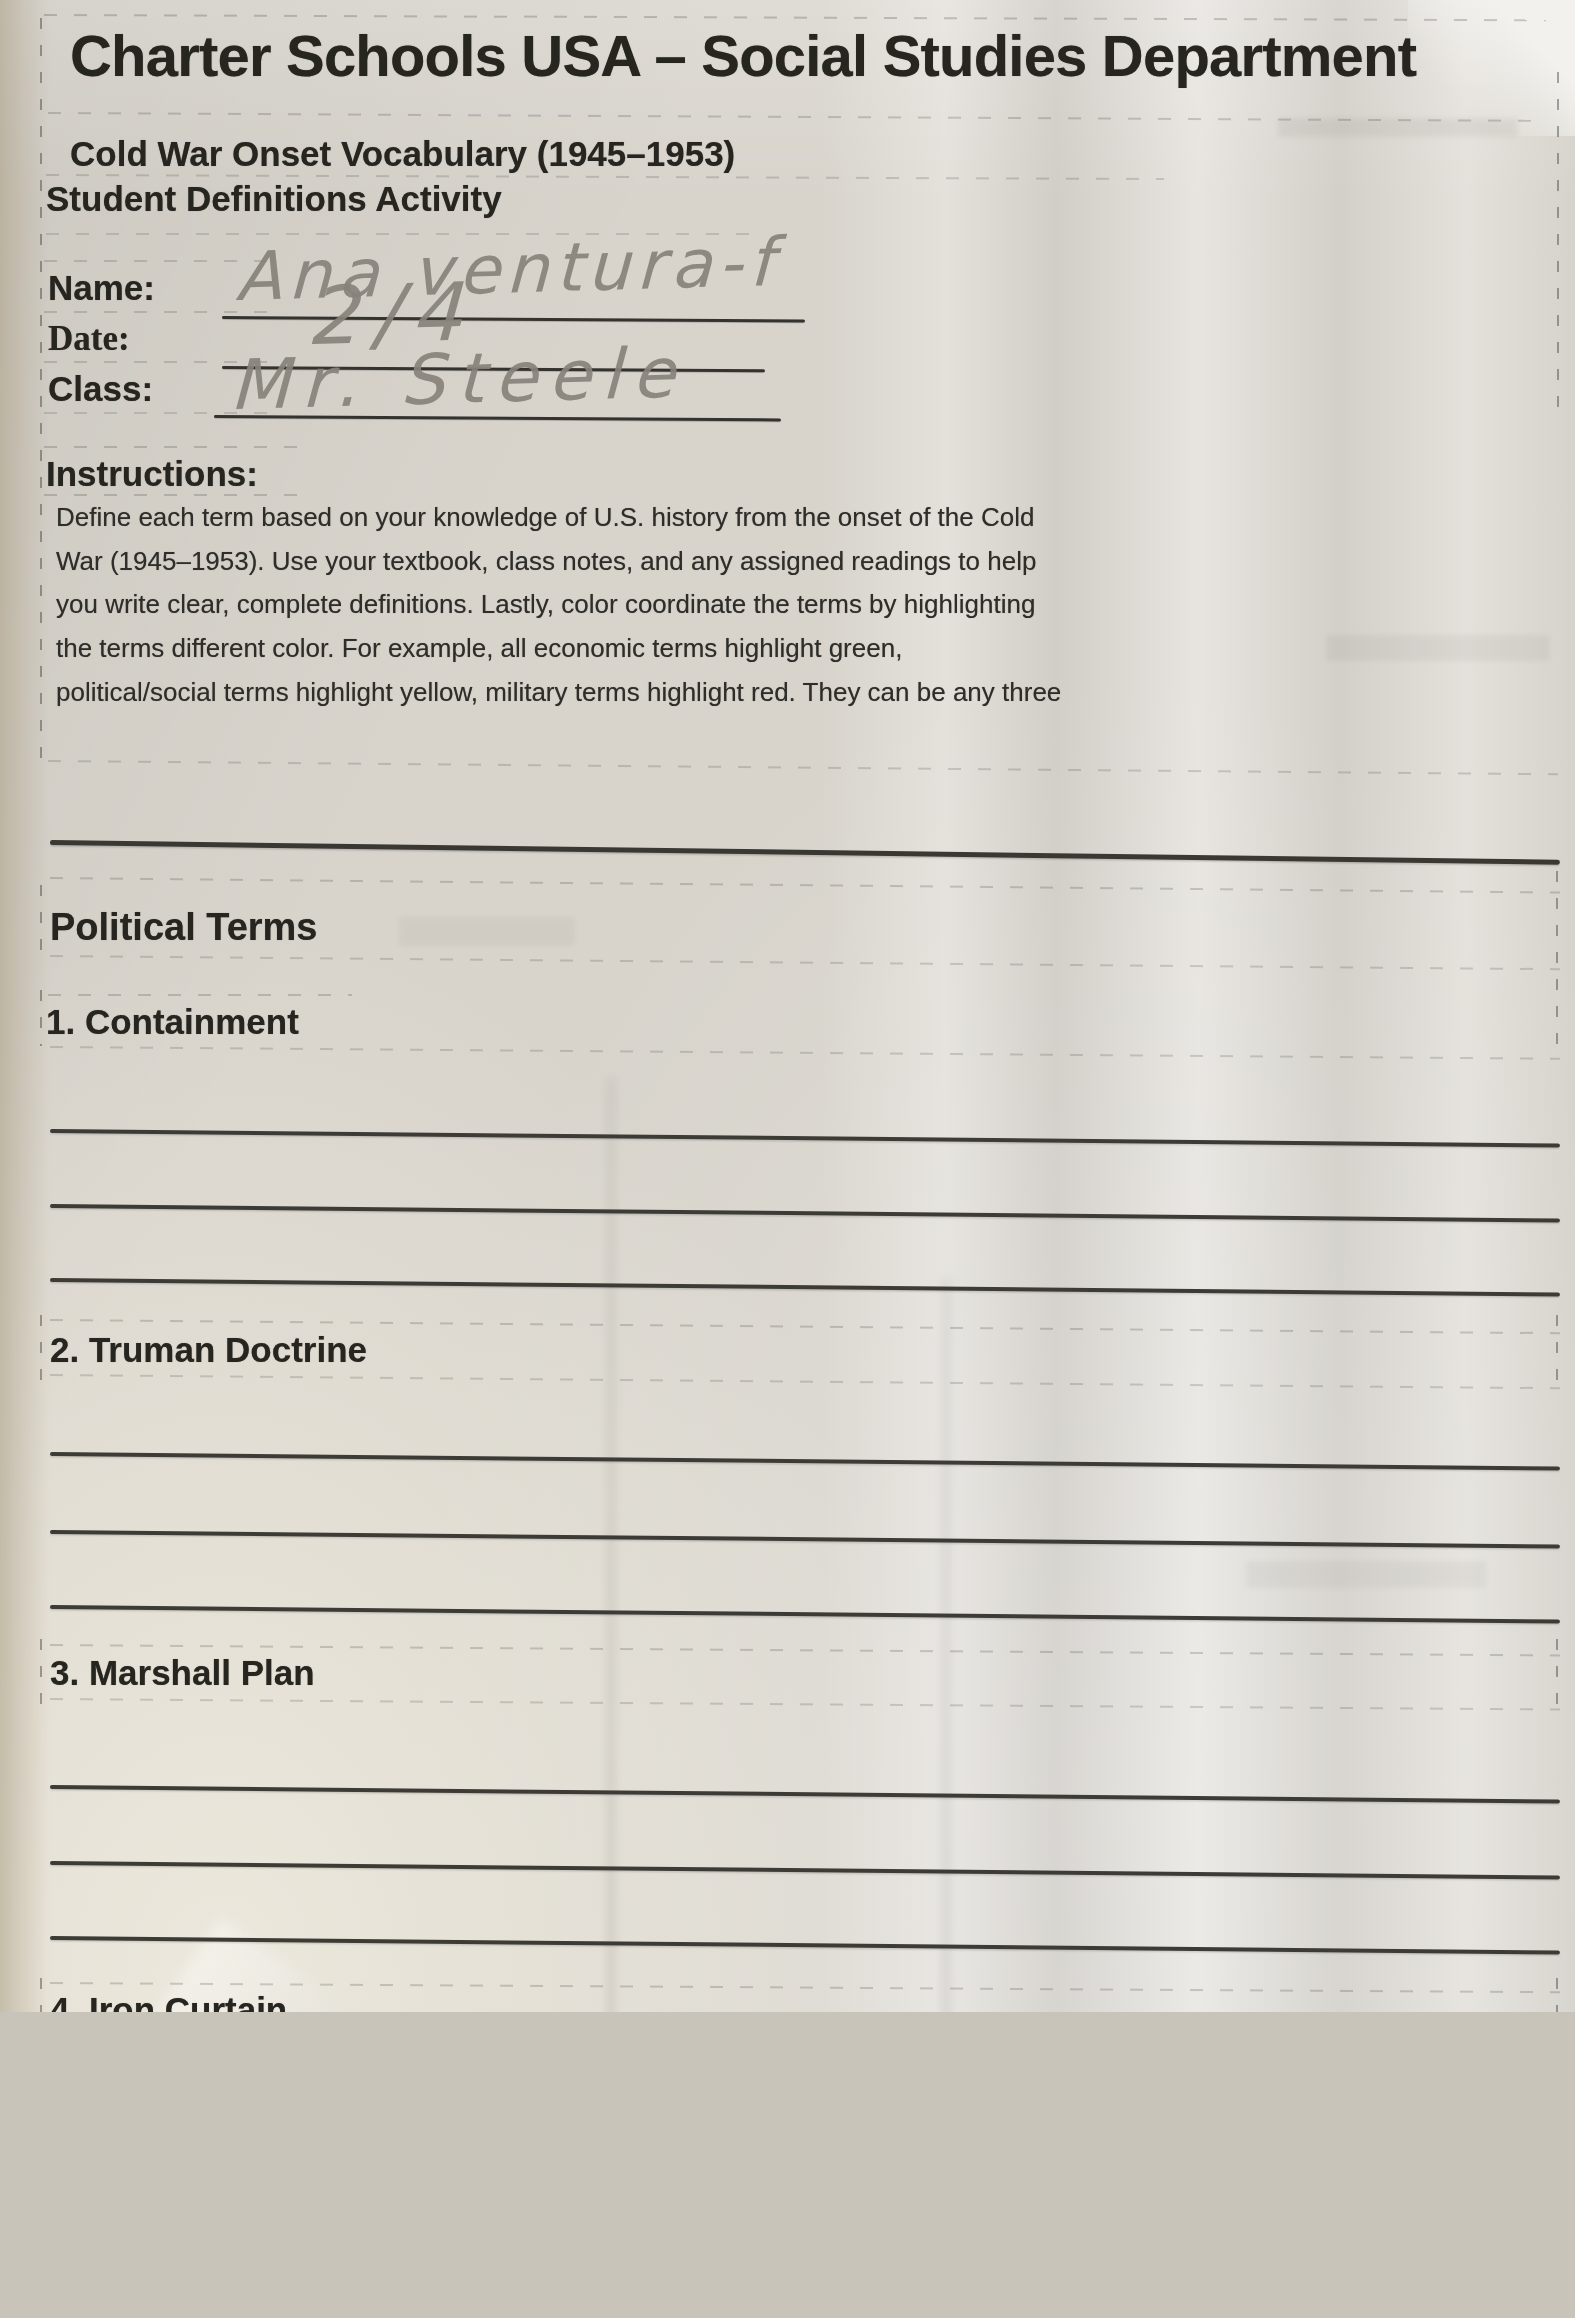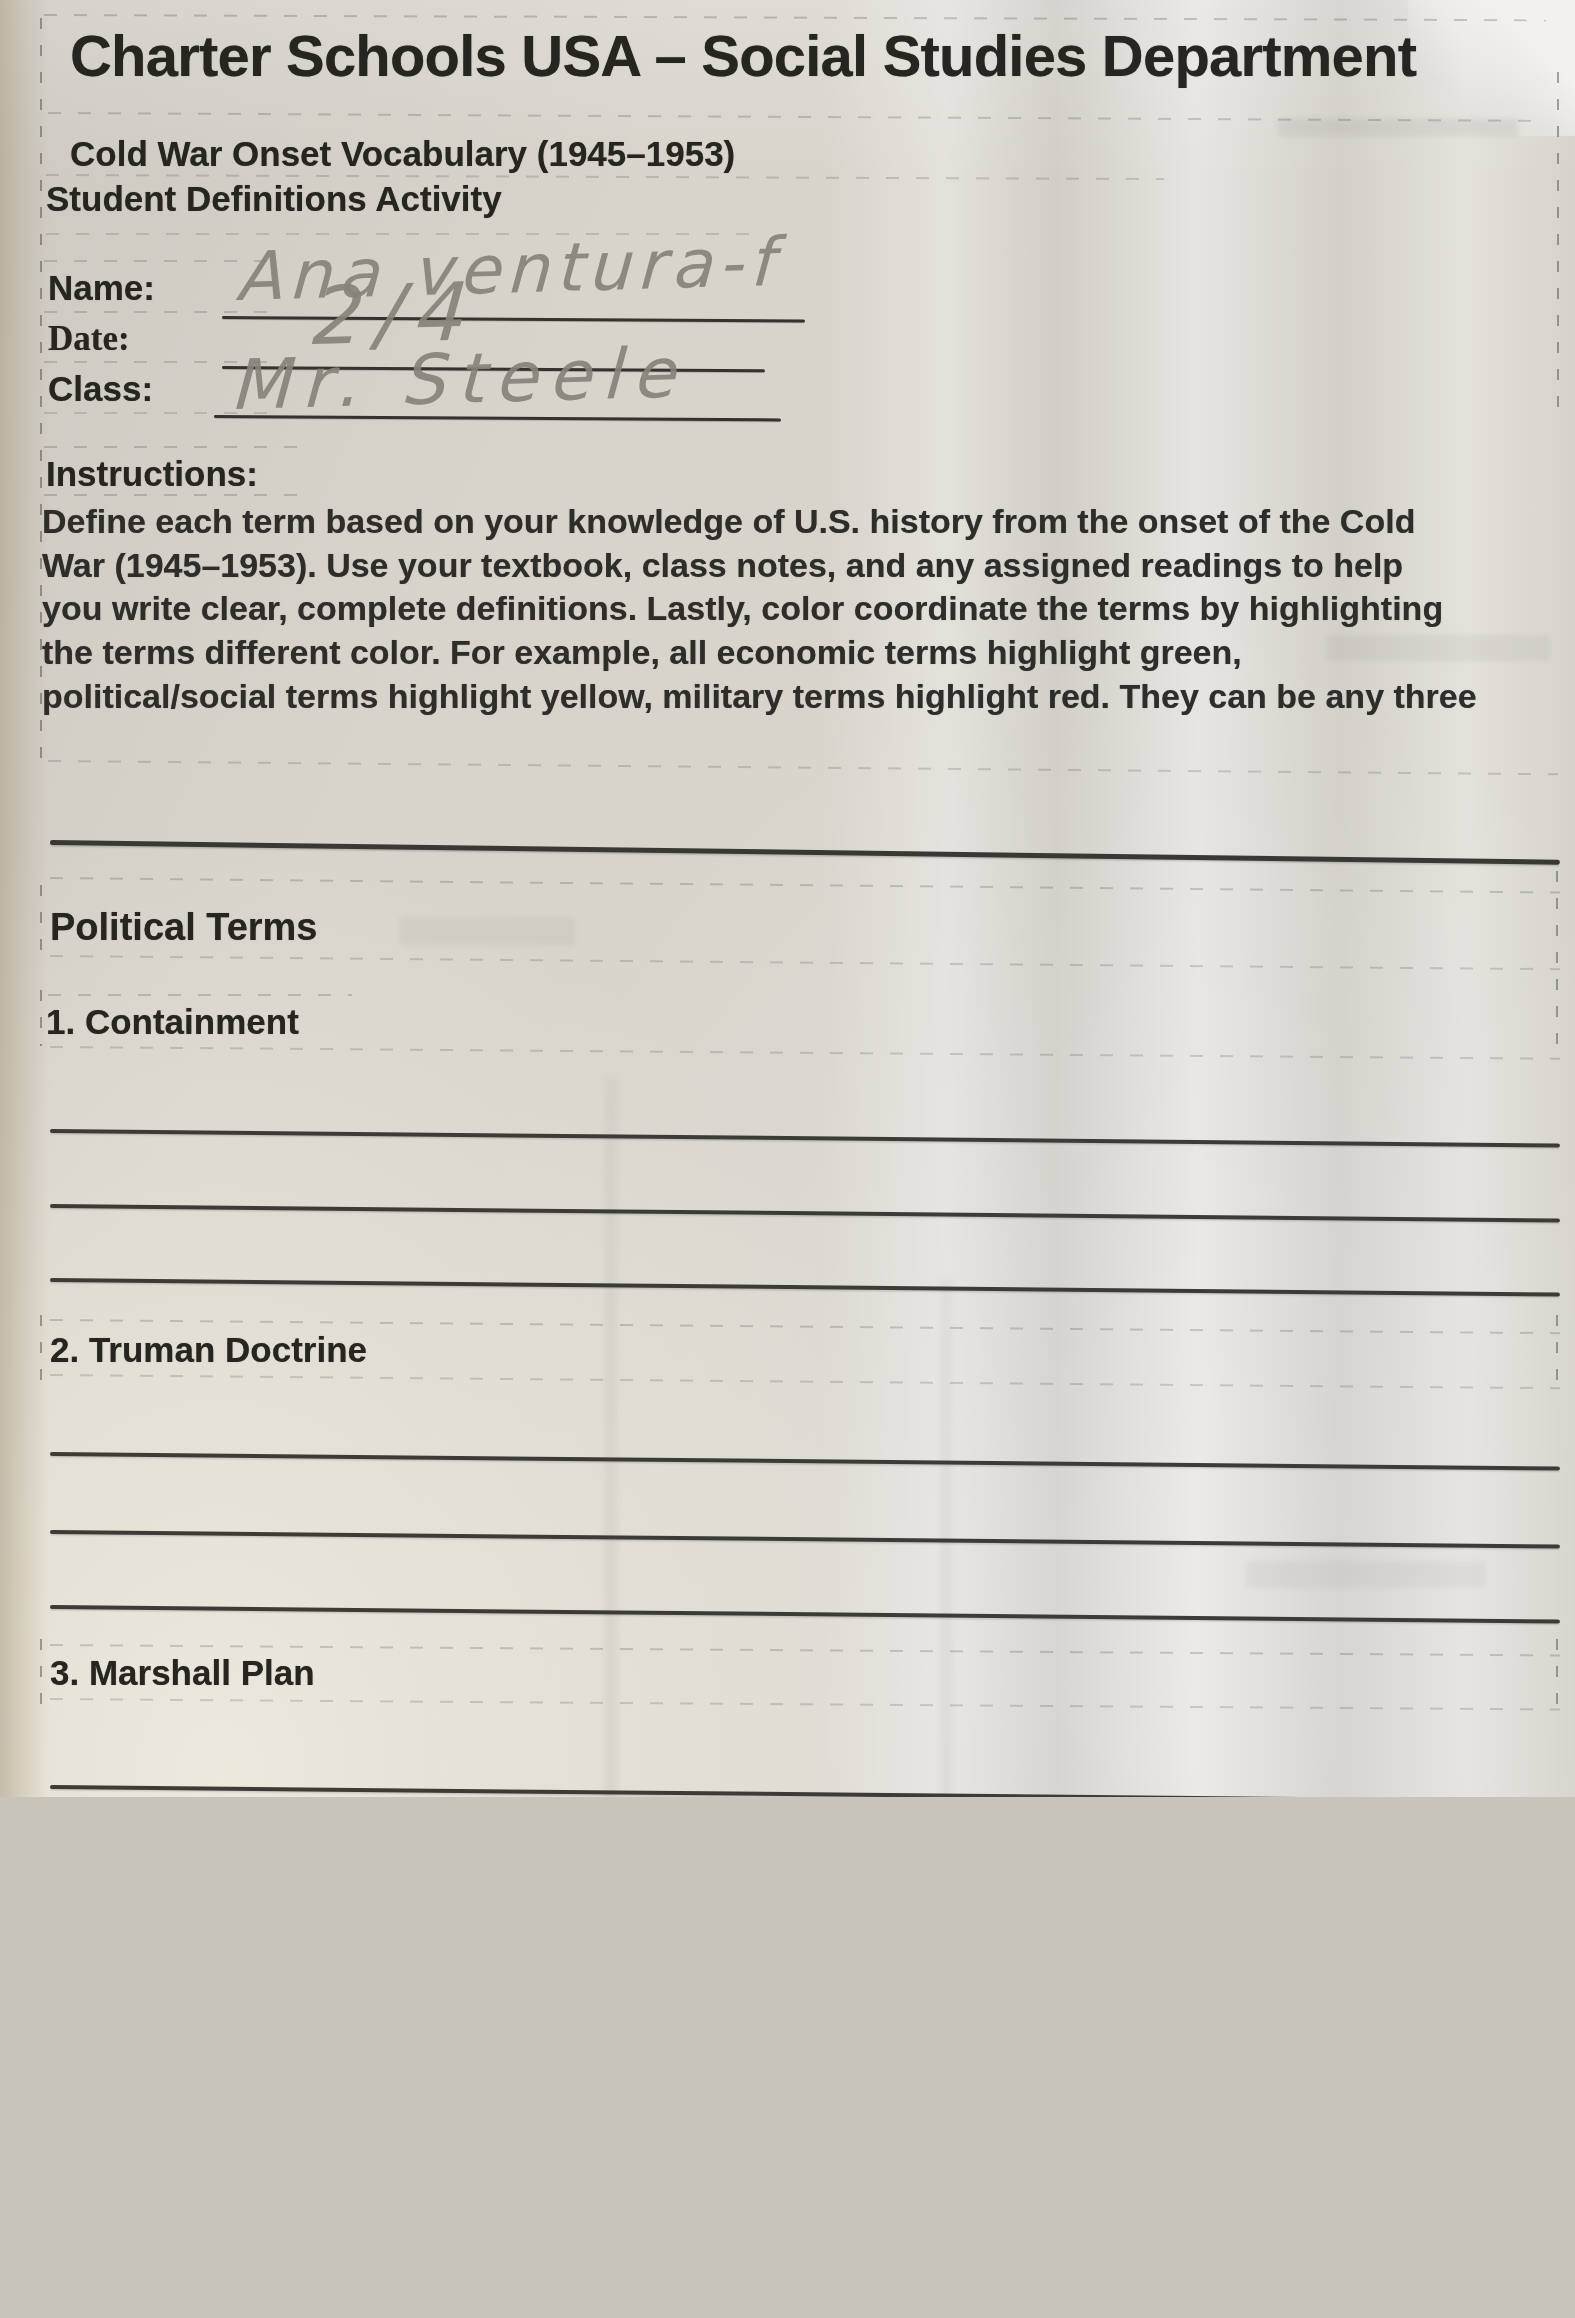--- a/index.html
+++ b/index.html
@@ -1,18 +1,18 @@
 <!DOCTYPE html>
 <html style="font-size:12.8px"><head>
 <meta charset="utf-8">
 <style>
   html,body{margin:0;padding:0;background:#c8c4ba;}
   .paper{
     position:relative;
-    width:1576px;height:1797px;
+    width:1576px;height:2012px;
     overflow:hidden;
     font-family:"Liberation Sans",sans-serif;
     background-color:#d8d4cc;
     background-image:
       linear-gradient(90deg, rgba(171,158,132,0.55) 0px, rgba(171,158,132,0.28) 22.4px, rgba(171,158,132,0) 50px),
       linear-gradient(90deg, rgba(0,0,0,0) 52%, rgba(255,255,255,0.30) 60%, rgba(186,186,184,0.22) 67%, rgba(255,255,255,0.38) 76%, rgba(196,196,194,0.25) 85%, rgba(255,255,255,0.30) 93%, rgba(205,205,203,0.2) 100%),
       radial-gradient(ellipse at 14% 99%, rgba(248,243,229,0.65), rgba(248,243,229,0) 38%),
       radial-gradient(ellipse at 70% 90%, rgba(235,235,233,0.45), rgba(235,235,233,0) 45%),
       linear-gradient(180deg, rgba(255,255,255,0.18) 0%, rgba(0,0,0,0) 10%),
       linear-gradient(115deg, rgba(0,0,0,0.05) 0%, rgba(0,0,0,0) 30%);
@@ -24,21 +24,21 @@
   .crease-d{position:absolute;filter:blur(5.6px);background:linear-gradient(100deg,rgba(255,255,255,0.4),rgba(0,0,0,0.06));}
   .smudge{position:absolute;filter:blur(2.4px);background:#4a4a44;border-radius:3.2px;}
 
   .t-print{position:absolute;color:#26251f;font-weight:bold;
     text-shadow:0 0 0.8px rgba(42,42,38,0.55);white-space:nowrap;}
   .title{left:70px;top:22.4px;font-size:58px;letter-spacing:-0.8px;}
   .subtitle1{left:46px;top:134px;font-size:35px;margin-left:24px;}
   .subtitle2{left:46px;top:179px;font-size:35px;}
   .f-label{font-size:35px;}
   .h-instr{left:46px;top:454px;font-size:35px;}
-  .p-line{position:absolute;left:42px;color:#2e2d29;font-size:34px;font-weight:bold;
+  .p-line{position:absolute;left:56px;color:#2e2d29;font-size:26px;font-weight:normal;
     white-space:nowrap;text-shadow:0 0 0.8px rgba(46,45,41,0.5);}
   .h-section{left:50px;top:906px;font-size:38px;}
   .h-term{position:absolute;font-size:35px;font-weight:bold;color:#26251f;
     text-shadow:0 0 0.8px rgba(42,42,38,0.55);white-space:nowrap;}
 
   .hand{position:absolute;font-family:"DejaVu Sans",sans-serif;font-style:italic;
     color:#87837a;transform:rotate(-1.6deg) skewX(-6deg);transform-origin:left bottom;
     white-space:nowrap;opacity:.92;}
   .hand-name{left:238px;top:238px;font-size:67px;letter-spacing:6.4px;}
   .hand-date{left:310px;top:270px;font-size:80px;letter-spacing:12.8px;}

